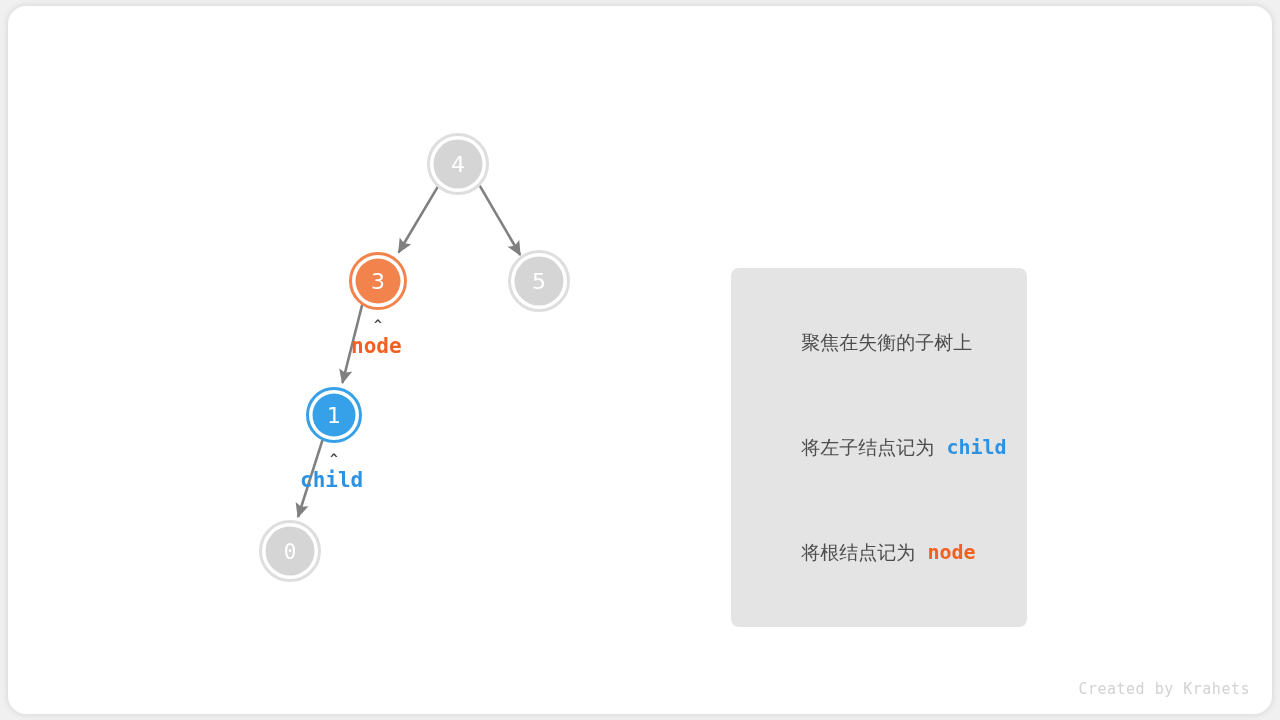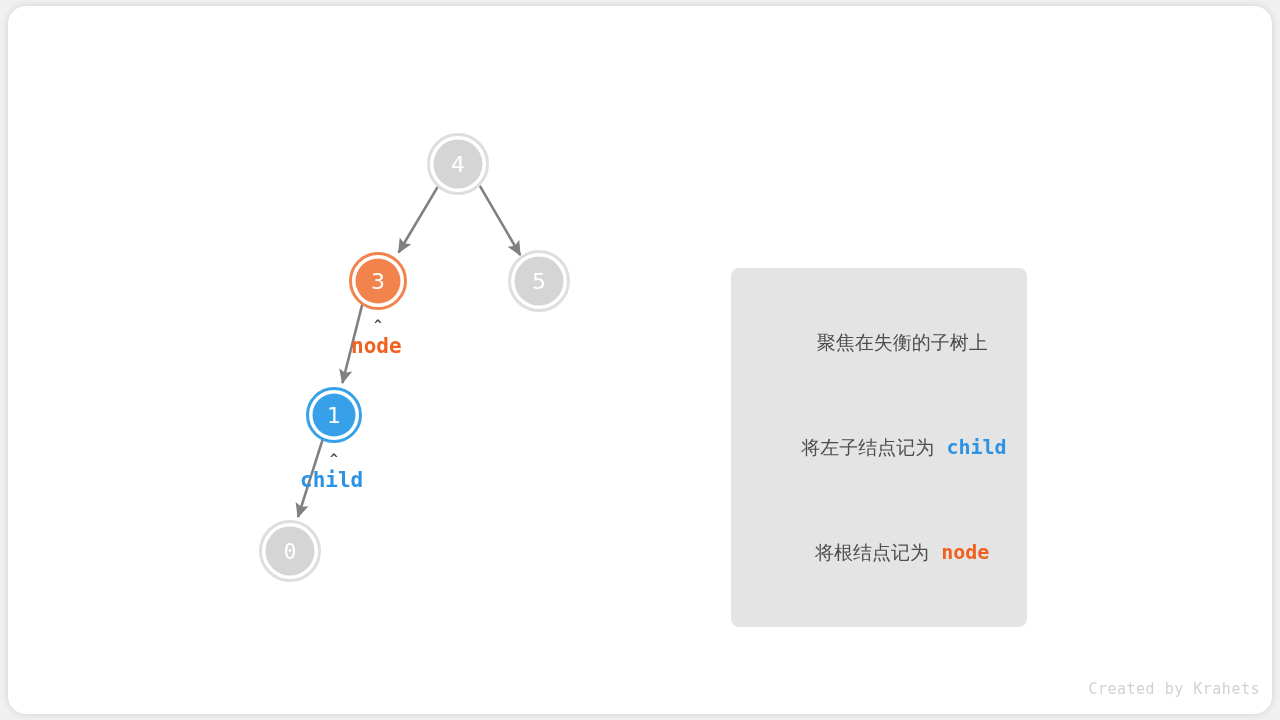--- a/index.html
+++ b/index.html
@@ -59,39 +59,38 @@
   }
   #callout {
     position: absolute;
     left: 723px;
     top: 262px;
     width: 296px;
     box-sizing: border-box;
     background: #e4e4e4;
     border-radius: 8px;
     padding: 22px 24px 22px 22px;
-    text-align: center;
   }
   .callout-line {
     font-family: "DejaVu Sans", "Liberation Sans", sans-serif;
     font-size: 19px;
     color: #4d4d4d;
     line-height: 35px;
     white-space: pre;
   }
   .code-token {
     font-family: "DejaVu Sans Mono", "Liberation Mono", monospace;
     font-weight: bold;
     font-size: 20px;
   }
   .tok-node { color: #f1601f; }
   .tok-child { color: #2b92e4; }
   #credit {
     position: absolute;
-    right: 12px;
+    right: 22px;
     bottom: 16px;
     font-family: "DejaVu Sans Mono", "Liberation Mono", monospace;
     font-size: 15px;
     color: #d2d2d2;
     letter-spacing: 0.5px;
   }
 </style>
 </head>
 <body>
 

